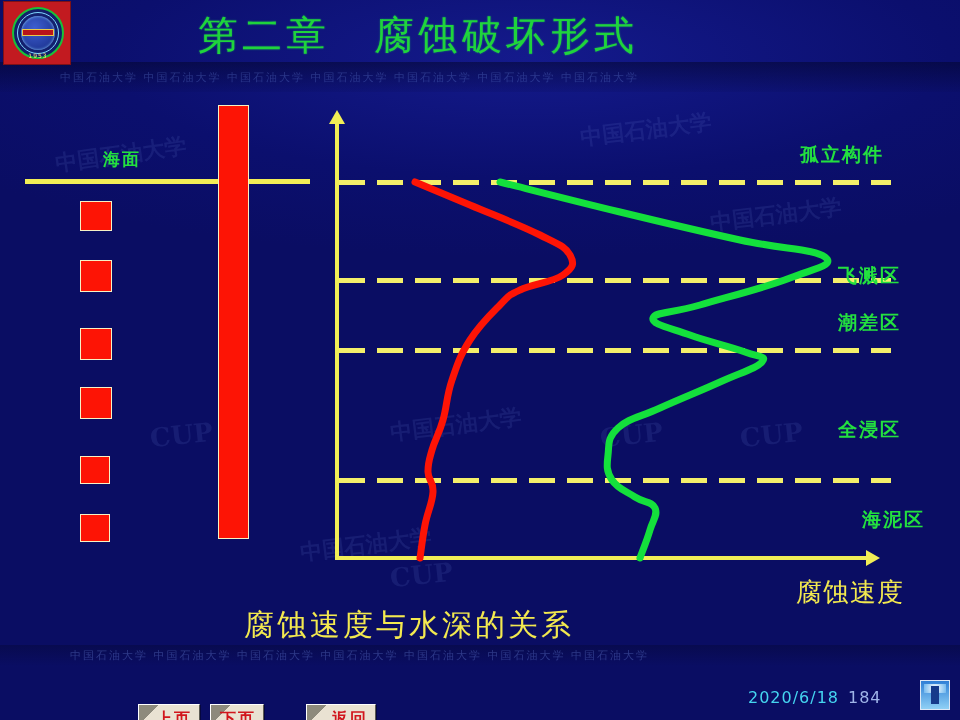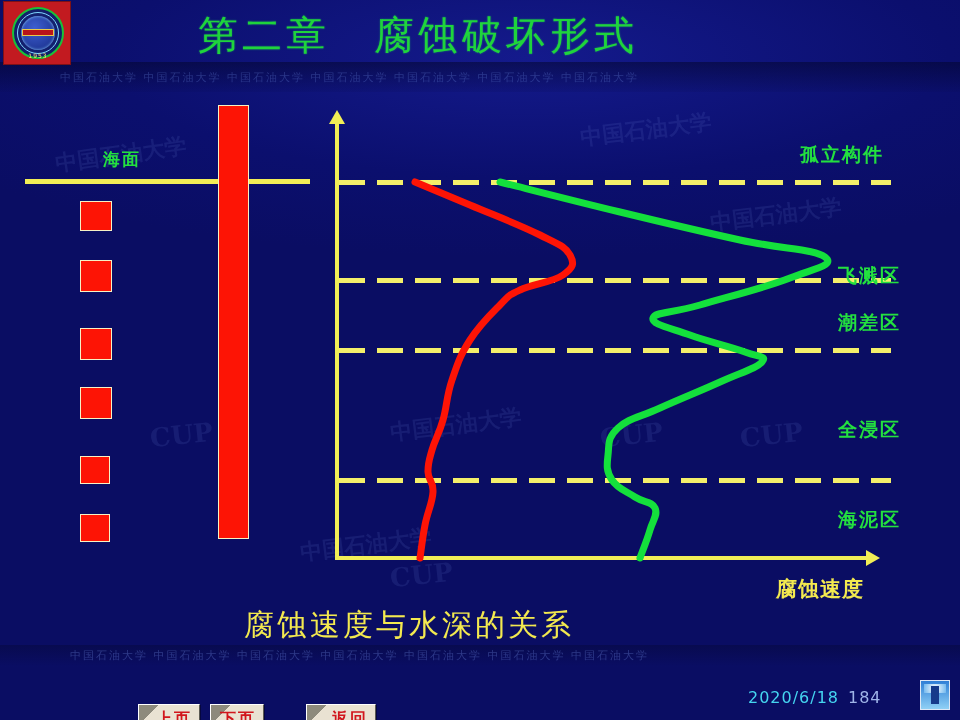--- a/index.html
+++ b/index.html
@@ -109,22 +109,22 @@
   #axis-x-head{
     position:absolute;left:866px;top:550px;width:0;height:0;
     border-top:8px solid transparent;border-bottom:8px solid transparent;
     border-left:14px solid #f2ee56;
   }
   #ylabel{
     position:absolute;left:355px;top:111px;
     font-size:21px;font-weight:bold;color:#f3e94f;letter-spacing:1px;white-space:nowrap;
   }
   #xlabel{
-    position:absolute;left:776px;top:575px;
-    font-size:21px;font-weight:bold;color:#f3e94f;letter-spacing:1px;white-space:nowrap;
+    position:absolute;left:796px;top:575px;
+    font-size:26px;font-weight:normal;color:#f3e94f;letter-spacing:1px;white-space:nowrap;
   }
   .gridline{
     position:absolute;left:339px;height:5px;width:552px;
     background:repeating-linear-gradient(90deg,#f4ef6a 0 26px,transparent 26px 38px);
   }
   .zonelabel{
     position:absolute;font-size:19px;font-weight:bold;color:#23e03f;
     letter-spacing:2px;white-space:nowrap;
   }
   #curves{position:absolute;left:0;top:0;width:960px;height:720px;pointer-events:none;}
@@ -217,21 +217,21 @@
 
   <div class="gridline" style="top:180px;"></div>
   <div class="gridline" style="top:278px;"></div>
   <div class="gridline" style="top:348px;"></div>
   <div class="gridline" style="top:478px;"></div>
 
   <div class="zonelabel" style="left:800px;top:142px;">孤立构件</div>
   <div class="zonelabel" style="left:838px;top:243px;margin-top:20px;">飞溅区</div>
   <div class="zonelabel" style="left:838px;top:310px;">潮差区</div>
   <div class="zonelabel" style="left:838px;top:417px;">全浸区</div>
-  <div class="zonelabel" style="left:838px;top:507px;">海泥区</div>
+  <div class="zonelabel" style="left:862px;top:507px;">海泥区</div>
 
   <svg id="curves" viewBox="0 0 960 720">
       <path d="M 415 182 C 426.6 186.8, 443.8 193.9, 470 205 C 496.3 216.1, 519.0 224.5, 540 235 C 561.0 245.5, 565.2 246.6, 570 255 C 574.8 263.4, 573.5 267.6, 563 275 C 552.5 282.4, 533.2 283.7, 520 290 C 506.8 296.3, 510.5 294.5, 500 305 C 489.5 315.5, 480.1 324.3, 470 340 C 459.9 355.8, 457.7 363.2, 452 380 C 446.3 396.8, 447.2 405.3, 443 420 C 438.8 434.7, 435.1 439.1, 432 450 C 428.9 460.9, 427.8 463.2, 428 472 C 428.2 480.8, 433.6 480.9, 433 492 C 432.4 503.1, 427.7 511.1, 425 525 C 422.3 538.9, 421.1 551.1, 420 558" fill="none" stroke="#fd1405" stroke-width="7" stroke-linecap="round" stroke-linejoin="round"></path>
       <path d="M 500 182 C 525.2 188.3, 569.6 199.8, 620 212 C 670.4 224.2, 697.0 230.6, 740 240 C 783.0 249.4, 814.5 249.0, 825 257 C 835.5 265.0, 816.3 267.9, 790 278 C 763.8 288.1, 728.8 296.6, 700 305 C 671.2 313.4, 655.1 311.7, 653 318 C 650.9 324.3, 670.7 327.9, 690 335 C 709.3 342.1, 729.9 346.3, 745 352 C 760.1 357.7, 767.3 355.7, 762 362 C 756.8 368.3, 741.4 372.3, 720 382 C 698.6 391.7, 681.4 398.3, 660 408 C 638.6 417.7, 628.9 418.1, 618 428 C 607.1 437.9, 609.3 444.1, 608 455 C 606.7 465.9, 606.3 471.2, 612 480 C 617.7 488.8, 626.0 491.1, 635 497 C 644.0 502.9, 651.9 501.1, 655 508 C 658.1 514.9, 653.1 519.5, 650 530 C 646.9 540.5, 642.1 552.1, 640 558" fill="none" stroke="#14e03c" stroke-width="7" stroke-linecap="round" stroke-linejoin="round"></path>
     </svg>
 
   <div id="caption">腐蚀速度与水深的关系</div>
 
   <div class="band-bot">
     <span>中国石油大学 中国石油大学 中国石油大学 中国石油大学 中国石油大学 中国石油大学 中国石油大学</span>

